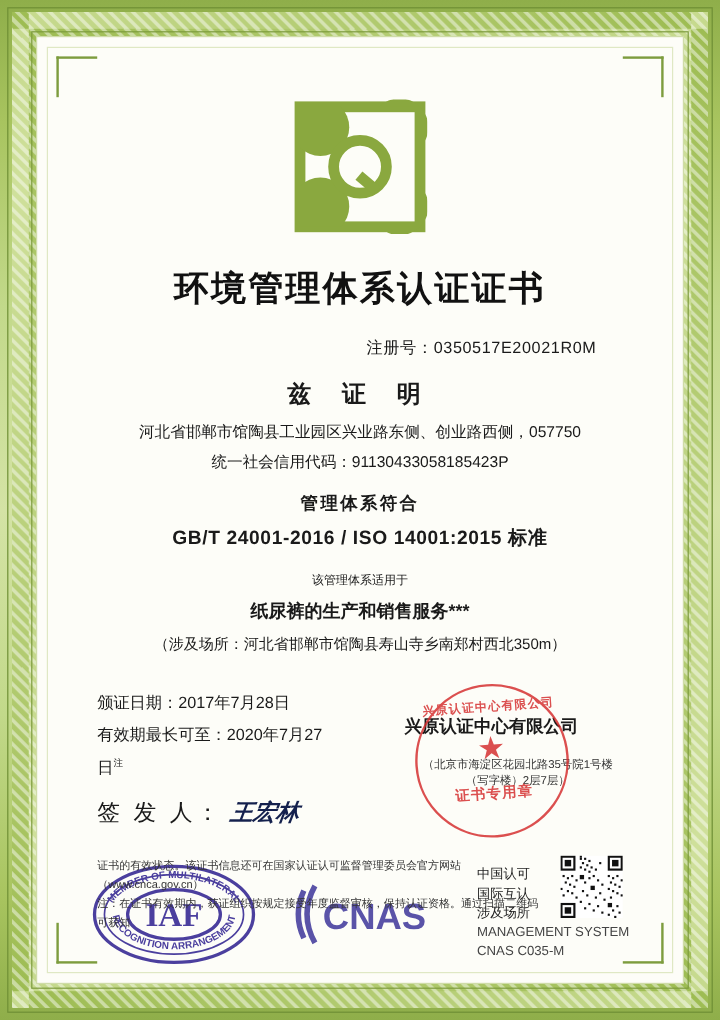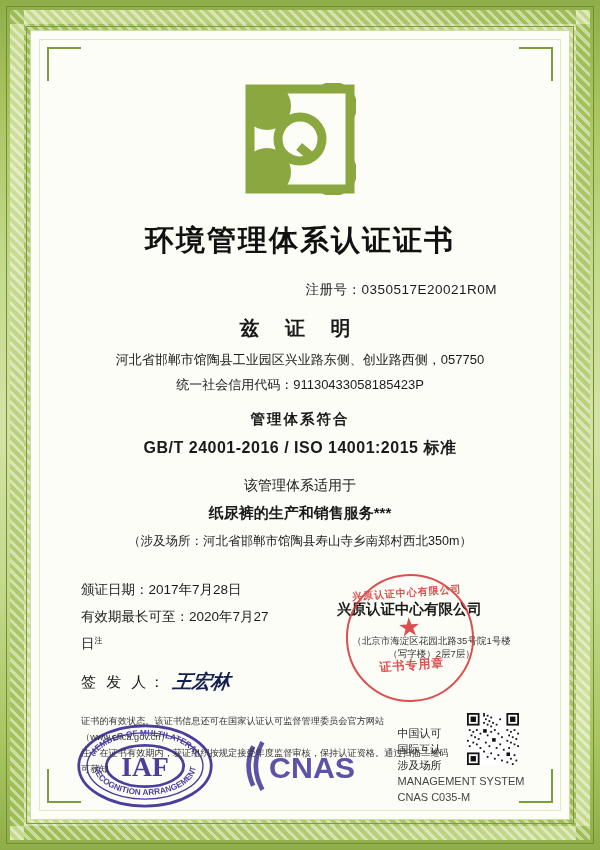--- a/index.html
+++ b/index.html
@@ -120,21 +120,21 @@
   }
   .standard {
     margin-top: 9px;
     font-size: 16px;
     font-weight: bold;
     letter-spacing: 0.5px;
   }
 
   .scope-label {
     margin-top: 18px;
-    font-size: 14px;
+    font-size: 10px;
   }
   .scope-value {
     margin-top: 9px;
     font-size: 15px;
     font-weight: bold;
   }
   .site-note {
     margin-top: 10px;
     font-size: 12.5px;
   }
@@ -145,21 +145,21 @@
     display: flex;
     justify-content: space-between;
     align-items: flex-start;
     text-align: left;
     padding: 0 6px;
     gap: 20px;
   }
   .dates-left { font-size: 13.5px; line-height: 2.0; }
   .sup { font-size: 8px; vertical-align: super; }
   .sign-row { margin-top: 6px; display: flex; align-items: center; gap: 6px; }
-  .sign-label { font-size: 15px; letter-spacing: 3px; }
+  .sign-label { font-size: 19px; letter-spacing: 3px; }
   .sign-name {
     font-family: "Liberation Serif", "DejaVu Serif", serif;
     font-size: 19px;
     font-style: italic;
     font-weight: bold;
     color: #14204d;
     transform: skewX(-8deg);
   }
 
   .issuer-block {

